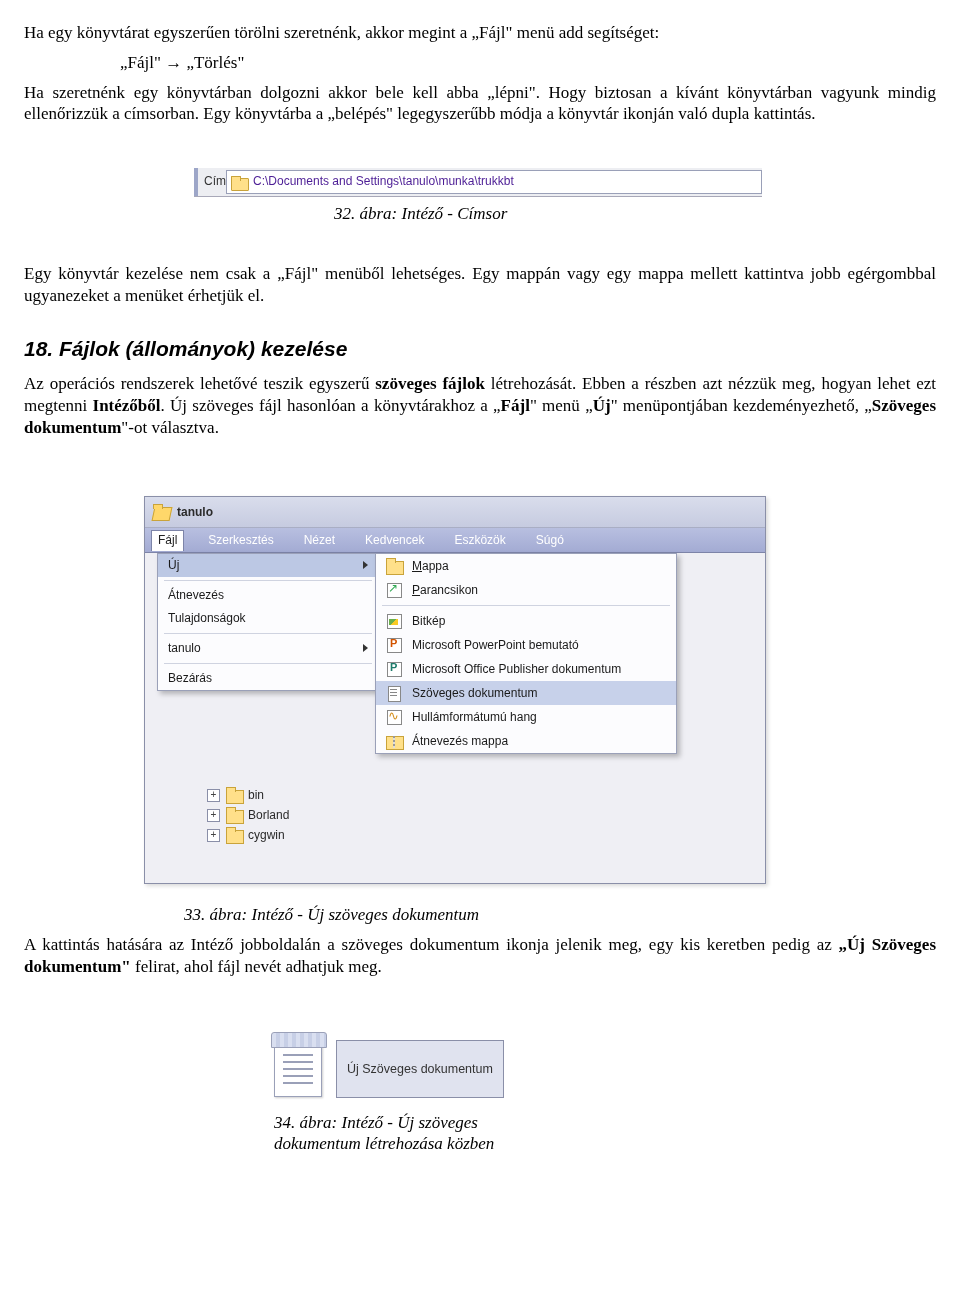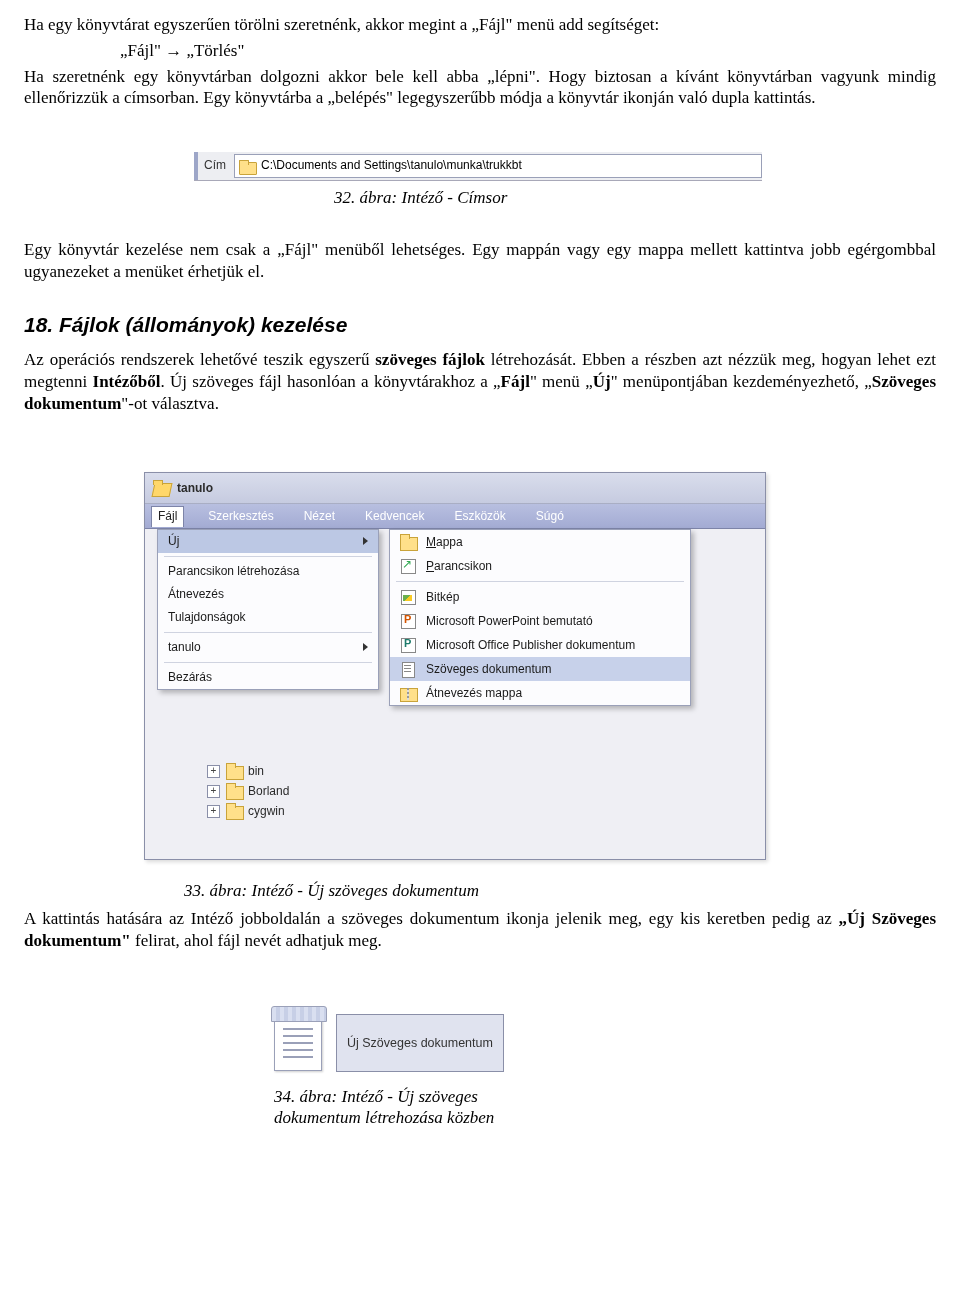--- a/index.html
+++ b/index.html
@@ -5,21 +5,21 @@
   body {
     font-family: "Times New Roman", serif;
     font-size: 17px;
     line-height: 1.28;
     color: #000;
     background: #fff;
     margin: 0;
     padding: 14px 24px 40px 24px;
     width: 912px;
   }
-  p { margin: 0 0 4px 0; }
+  p { margin: 8px 0 4px 0; }
   .indent { margin-left: 96px; }
   .justify { text-align: justify; }
   .caption { font-style: italic; margin: 6px 0 6px 0; }
   h2.section {
     font-family: Arial, Helvetica, sans-serif;
     font-size: 21px;
     font-weight: bold;
     font-style: italic;
     margin: 30px 0 10px 0;
   }
@@ -34,40 +34,40 @@
     background: #edeef2;
     border-top: 1px solid #fff;
     border-bottom: 1px solid #a8a8b8;
     font-family: Tahoma, Arial, sans-serif;
     font-size: 12px;
     color: #2a2a2a;
     width: 560px;
     box-shadow: inset 4px 0 0 #9da6c8;
     padding-left: 8px;
   }
-  .addr-label { padding: 0 8px 0 2px; color: #333; }
+  .addr-label { padding: 0 0 0 2px; color: #333; }
   .addr-field {
     flex: 1;
     height: 22px;
     background: #fff;
     border: 1px solid #9aa0b8;
     display: flex; align-items: center;
     padding: 0 4px;
     gap: 6px;
   }
   .folder-ic { width: 16px; height: 13px; position: relative; }
   .folder-ic::before {
     content: ""; position: absolute; left: 0; top: 2px; width: 16px; height: 11px;
     background: #ffe08a; border: 1px solid #c9a33a; border-radius: 1px;
   }
   .folder-ic::after {
     content: ""; position: absolute; left: 0; top: 0; width: 8px; height: 4px;
     background: #ffe08a; border: 1px solid #c9a33a; border-bottom: none; border-radius: 1px 1px 0 0;
   }
-  .addr-text { color: #000000; }
+  .addr-text { color: #4c1d95; }
 
   
   .explorer-wrap { margin: 10px 0 6px 120px; }
   .explorer {
     width: 620px;
     font-family: Tahoma, Arial, sans-serif;
     font-size: 12px;
     color: #1a1a1a;
     border: 1px solid #8a8fa8;
     background: #efeff4;
@@ -108,21 +108,21 @@
     height: 22px; padding: 0 10px 0 10px;
     gap: 18px;
     cursor: default;
     border-bottom: 1px solid transparent;
   }
   .dd-item .lbl { display: flex; align-items: center; gap: 8px; }
   .dd-item.hl { background: #bcc8e4; }
   .dd-sep { height: 1px; background: #cfd3e0; margin: 3px 6px; }
   .arrow { width: 0; height: 0; border-top: 4px solid transparent; border-bottom: 4px solid transparent; border-left: 5px solid #333; }
   .file-menu { left: 12px; top: 0; width: 220px; }
-  .sub-menu  { left: 244px; top: 0; width: 300px; }
+  .sub-menu  { left: 230px; top: 0; width: 300px; }
   .sub-item { display: flex; align-items: center; gap: 10px; height: 24px; padding: 0 10px; cursor: default; }
   .sub-item.sel { background: #c7d1ea; }
   .tree {
     position: absolute; left: 16px; top: 232px;
     color: #2a2a2a;
   }
   .tree-row { display: flex; align-items: center; gap: 6px; height: 20px; }
   .tree-row .box { width: 11px; height: 11px; border: 1px solid #8a8fa8; background: #fff; display: flex; align-items: center; justify-content: center; font-size: 10px; line-height: 1; color: #444; }
   .tree-row .pad { display: inline-block; width: 40px; }
 
@@ -229,23 +229,20 @@
     </div>
     <div class="explorer-body">
 
       <div class="dropdown file-menu">
         <div class="dd-item hl">
           <span class="lbl">Új</span>
           <span class="arrow"></span>
         </div>
         <div class="dd-sep"></div>
         <div class="dd-item">
-            <span class="lbl">Parancsikon létrehozása</span>
-          </div>
-        <div class="dd-item">
             <span class="lbl">Átnevezés</span>
           </div>
         <div class="dd-item">
             <span class="lbl">Tulajdonságok</span>
           </div>
         <div class="dd-sep"></div>
         <div class="dd-item">
           <span class="lbl">tanulo</span>
           <span class="arrow"></span>
         </div>
@@ -273,20 +270,24 @@
             <span class="ic-ppt"></span>
             <span>Microsoft PowerPoint bemutató</span>
           </div>
           <div class="sub-item">
             <span class="ic-pub"></span>
             <span>Microsoft Office Publisher dokumentum</span>
           </div>
           <div class="sub-item sel">
             <span class="ic-txt"></span>
             <span>Szöveges dokumentum</span>
+          </div>
+          <div class="sub-item">
+            <span class="ic-wav"></span>
+            <span>Hullámformátumú hang</span>
           </div>
           <div class="sub-item">
             <span class="ic-zip"></span>
             <span>Átnevezés mappa</span>
           </div>
         </div>
 
       <div class="tree">
         <div class="tree-row">
             <span class="pad"></span>

